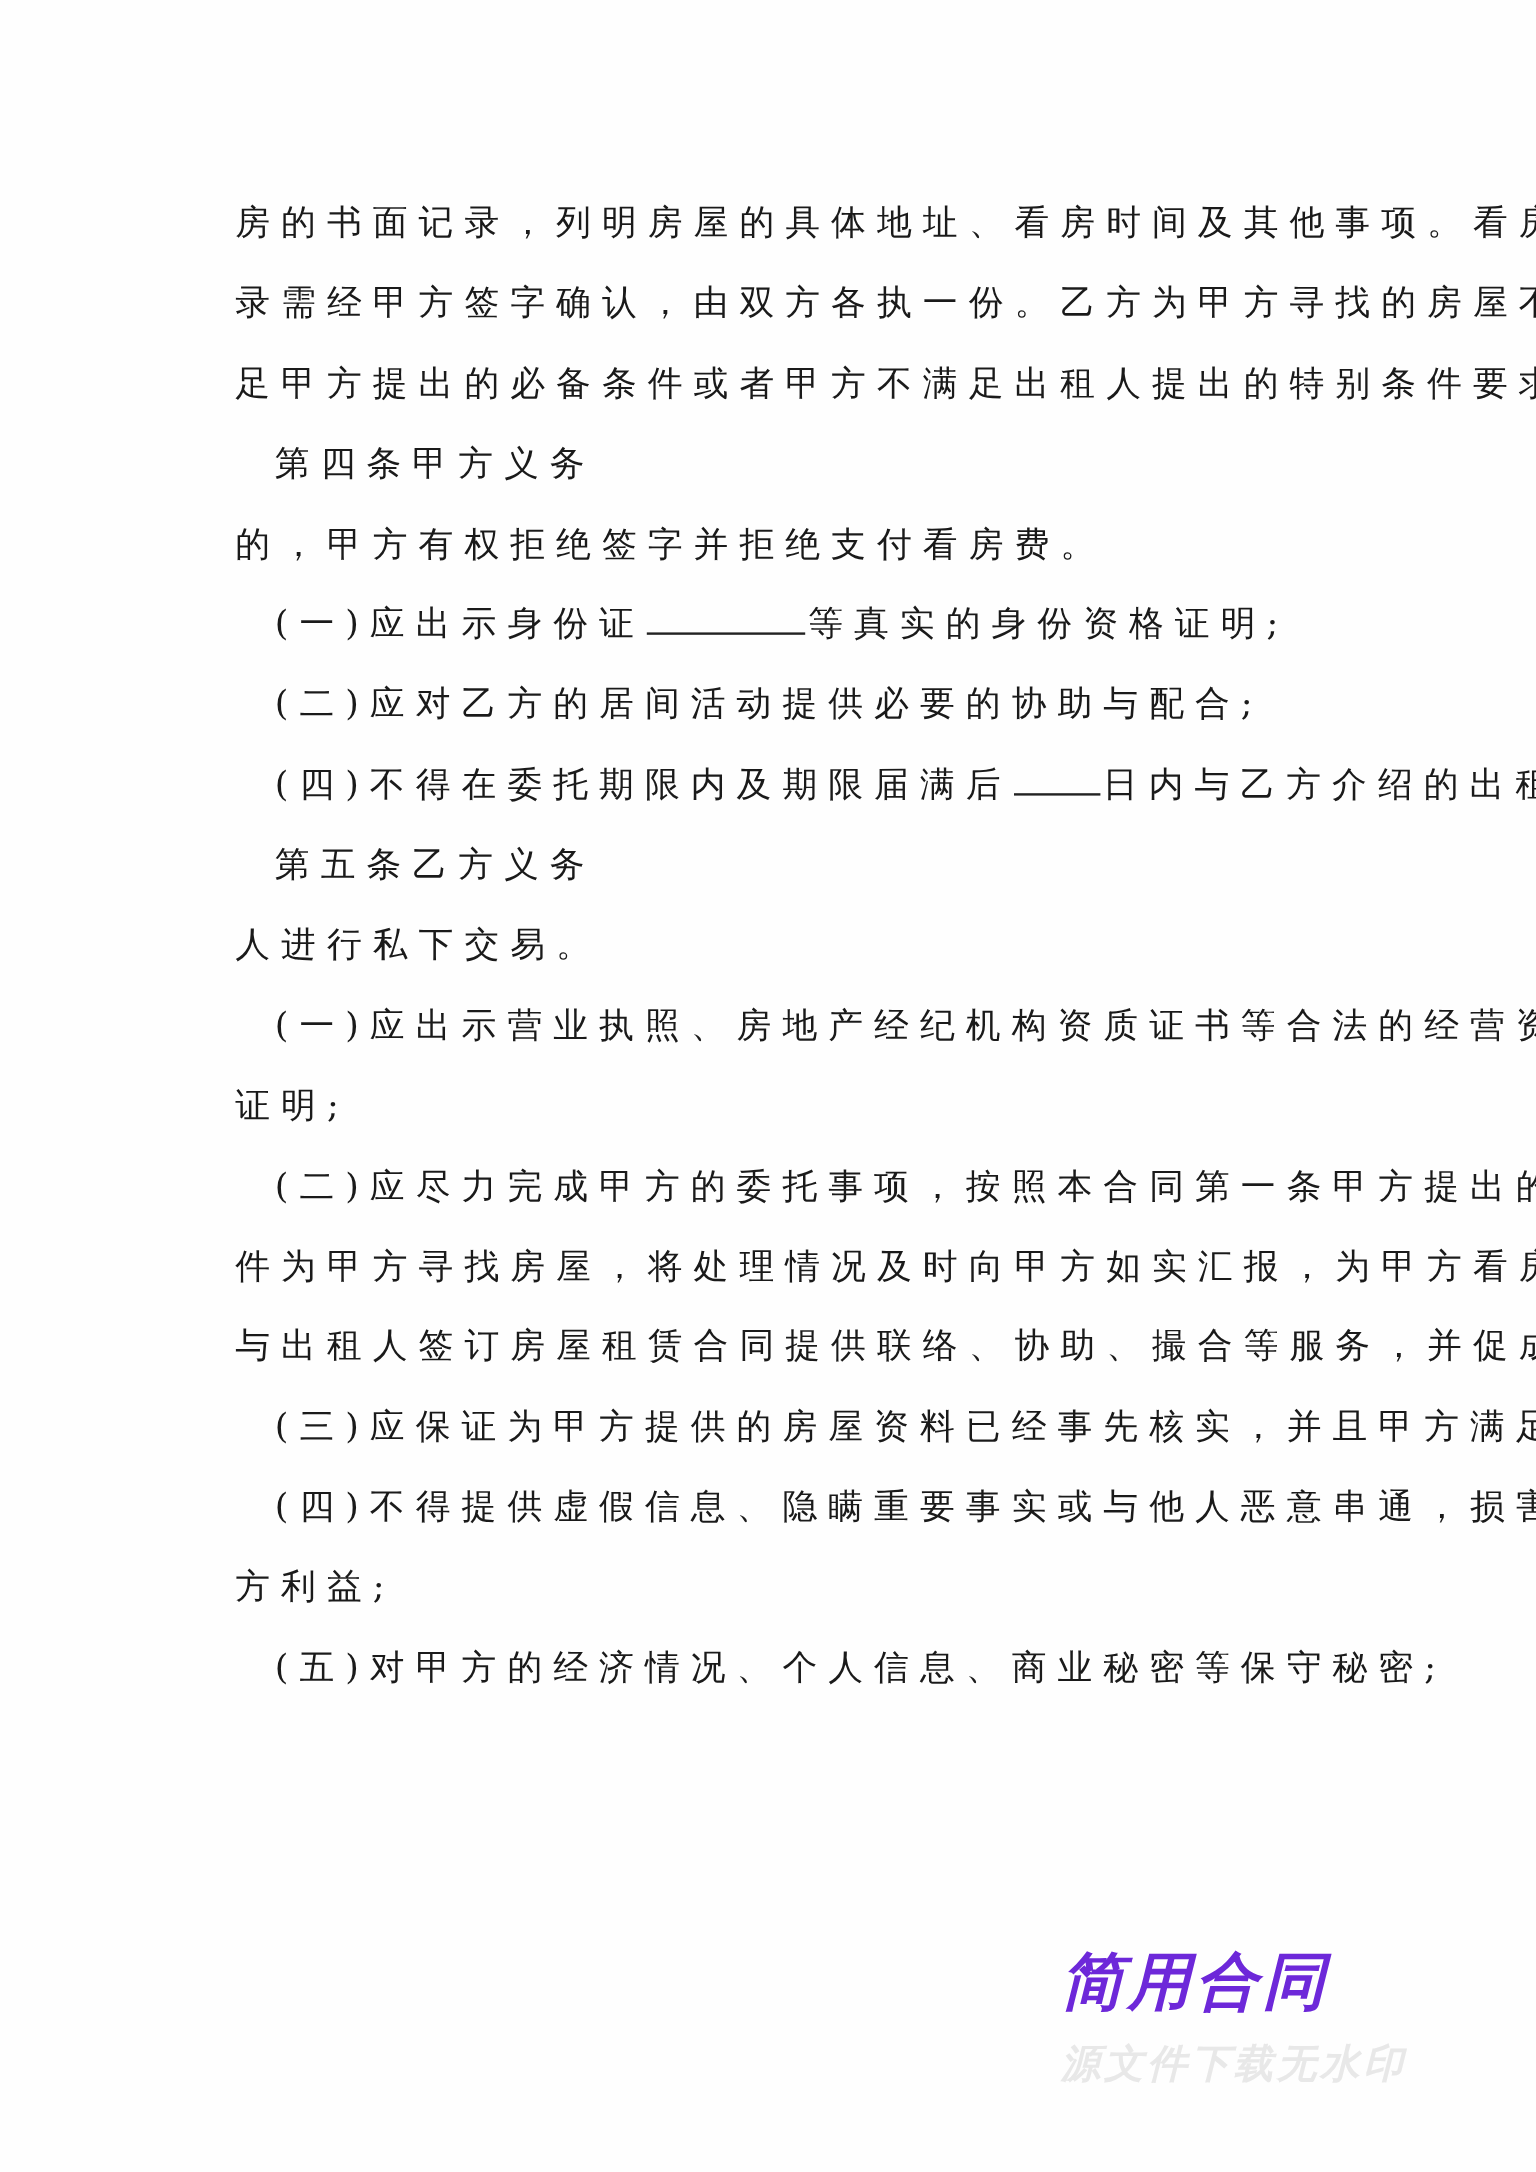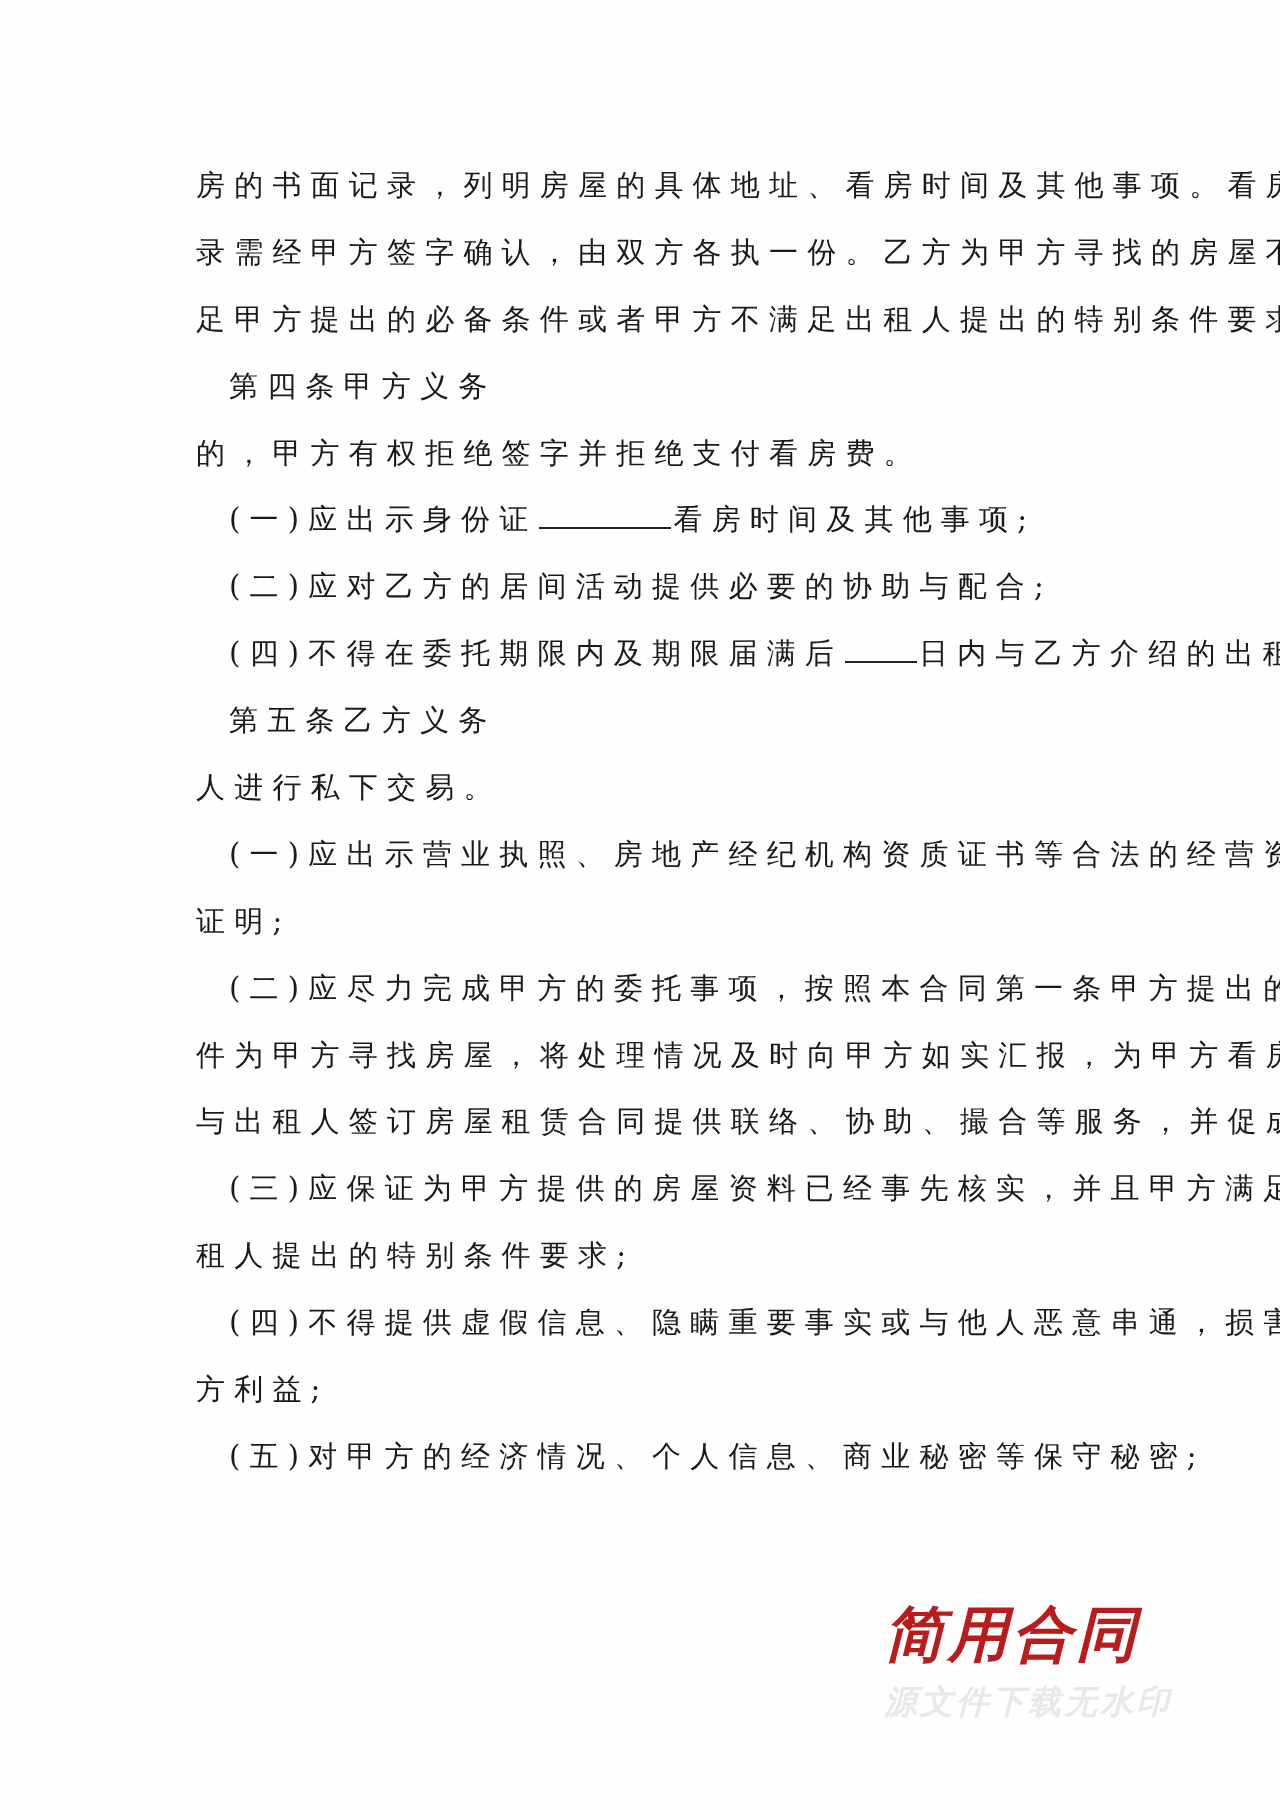--- a/index.html
+++ b/index.html
@@ -12,53 +12,52 @@
     font-size: 29px; color: #1a1a1a; white-space: nowrap;
     letter-spacing: 9.2px;
   }
   .indent { padding-left: 33px; }
   .blank { display: inline-block; border-bottom: 2px solid #222; height: 22px; vertical-align: baseline; margin: 0 2px; }
   .blank.b9 { width: 132px; }
   .blank.b5 { width: 72px; }
   .watermark { position: absolute; left: 884px; top: 1598px; width: 300px; }
   .wm-main {
     font-family: "DejaVu Sans", "Liberation Sans", sans-serif; font-weight: bold; font-style: italic;
-    font-size: 60px; color: #b91c1c; letter-spacing: 4px; line-height: 72px; white-space: nowrap;
+    font-size: 52px; color: #6d28d9; letter-spacing: 4px; line-height: 72px; white-space: nowrap; margin-top: 18px;
   }
   .wm-sub {
     font-family: "DejaVu Sans", "Liberation Sans", sans-serif; font-weight: bold; font-style: italic;
     font-size: 33px; color: #e8e8e8; letter-spacing: 3px; line-height: 40px; margin-top: 12px; white-space: nowrap;
   }
 </style>
 </head>
 <body>
 
 <div class="page">
   <div class="doc">
     <div class="line">房的书面记录，列明房屋的具体地址、看房时间及其他事项。看房记</div>
     <div class="line">录需经甲方签字确认，由双方各执一份。乙方为甲方寻找的房屋不满</div>
     <div class="line">足甲方提出的必备条件或者甲方不满足出租人提出的特别条件要求</div>
     <div class="line indent">第四条甲方义务</div>
     <div class="line">的，甲方有权拒绝签字并拒绝支付看房费。</div>
     <div class="line indent">
-      <span>(一)应出示身份证</span><span class="blank b9"></span><span>看房时间及其他事项;</span>
+      <span>(一)应出示身份证</span><span class="blank b9"></span><span>等真实的身份资格证明;</span>
     </div>
     <div class="line indent">(二)应对乙方的居间活动提供必要的协助与配合;</div>
     <div class="line indent">
       <span>(四)不得在委托期限内及期限届满后</span><span class="blank b5"></span><span>日内与乙方介绍的出租</span>
     </div>
     <div class="line indent">第五条乙方义务</div>
     <div class="line">人进行私下交易。</div>
     <div class="line indent">(一)应出示营业执照、房地产经纪机构资质证书等合法的经营资格</div>
     <div class="line">证明;</div>
     <div class="line indent">(二)应尽力完成甲方的委托事项，按照本合同第一条甲方提出的条</div>
     <div class="line">件为甲方寻找房屋，将处理情况及时向甲方如实汇报，为甲方看房和</div>
     <div class="line">与出租人签订房屋租赁合同提供联络、协助、撮合等服务，并促成甲</div>
     <div class="line indent">(三)应保证为甲方提供的房屋资料已经事先核实，并且甲方满足出</div>
-    <div class="line">租人提出的特别条件要求;</div>
     <div class="line indent">(四)不得提供虚假信息、隐瞒重要事实或与他人恶意串通，损害甲</div>
     <div class="line">方利益;</div>
     <div class="line indent">(五)对甲方的经济情况、个人信息、商业秘密等保守秘密;</div>
   </div>
 
   <div class="watermark">
     <div class="wm-main">简用合同</div>
     <div class="wm-sub">源文件下载无水印</div>
   </div>
 </div>

